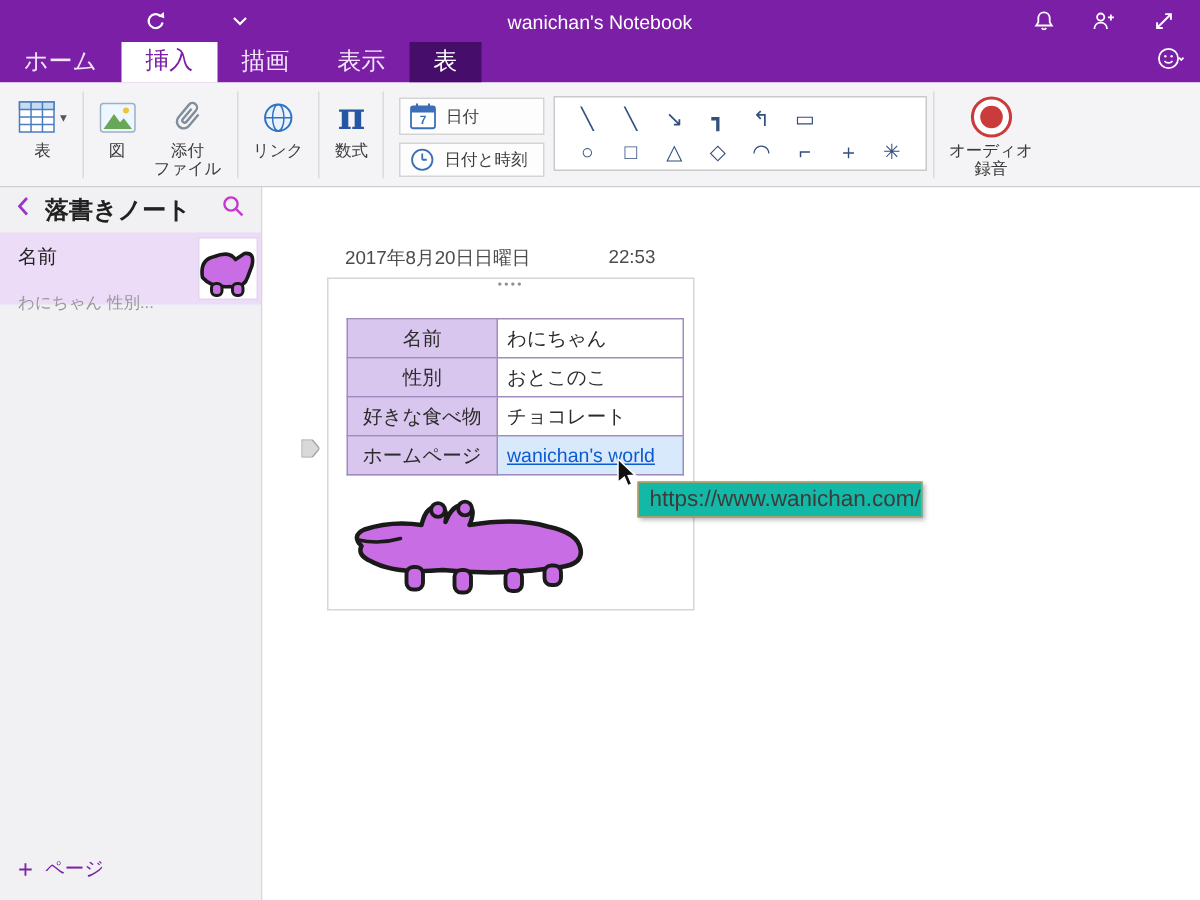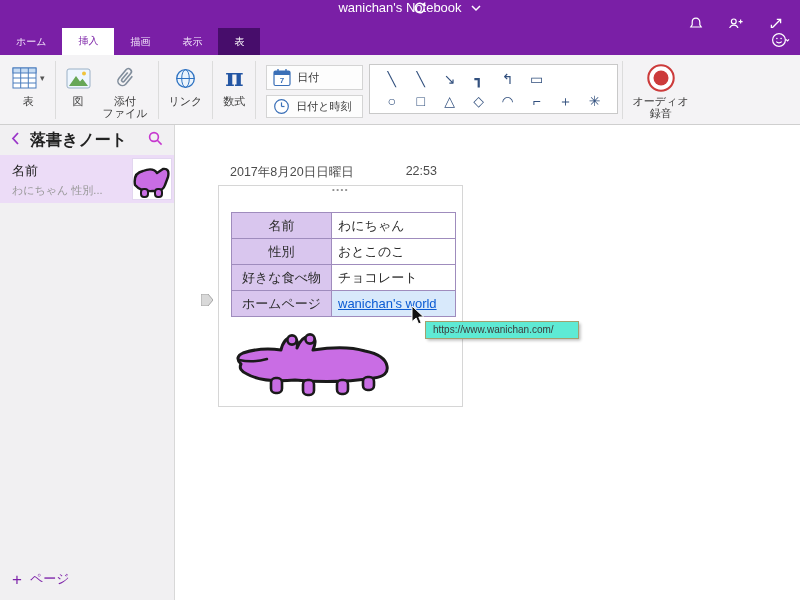--- a/index.html
+++ b/index.html
@@ -1,29 +1,29 @@
 <!DOCTYPE html>
 <html><head>
 <meta charset="utf-8">
 <style>
   * { margin:0; padding:0; box-sizing:border-box; }
   html,body { width:800px; height:600px; overflow:hidden; }
   body { font-family:"Liberation Sans", sans-serif; background:#fff; }
   #app { position:relative; width:800px; height:600px; }
 
   
-  .titlebar { position:absolute; left:0; top:0; width:800px; height:28px; background:#7a1fa6; display:flex; align-items:center;flex-direction:column; }
+  .titlebar { position:absolute; left:0; top:0; width:800px; height:28px; background:#7a1fa6; display:flex; align-items:center; }
   .tb-left { display:flex; align-items:center; gap:40px; margin-left:96px; }
   .tb-title { position:absolute; left:0; right:0; text-align:center; color:#fff; font-size:13px; pointer-events:none; }
   .tb-right { margin-left:auto; display:flex; align-items:center; gap:24px; margin-right:16px; }
   .tb-icon { width:16px; height:16px; display:flex; align-items:center; justify-content:center; cursor:default; }
 
   
   .tabrow { position:absolute; left:0; top:28px; width:800px; height:27px; background:#7a1fa6; display:flex; align-items:stretch; }
-  .tab { padding:0 16px; line-height:27px; font-size:10px; color:#f3e6fb; cursor:default; }
+  .tab { padding:0 16px; line-height:27px; font-size:16px; color:#f3e6fb; cursor:default; }
   .tab.active { background:#fff; color:#7a1fa6;font-family:Liberation Mono, monospace; }
   .tab.contextual { background:#470d6b; color:#fff; }
   .tabrow-right { margin-left:auto; margin-right:10px; display:flex; align-items:center; gap:2px; }
 
   
   .ribbon { position:absolute; left:0; top:55px; width:800px; height:70px; background:#f4f3f5; border-bottom:1px solid #cfcfcf; display:flex; align-items:flex-start; padding:4px 4px 0 6px; }
   .rsep { width:1px; background:#dcdcdc; height:58px; margin:2px 4px 0 4px; flex:0 0 1px; }
   .rbtn { display:flex; flex-direction:column; align-items:center; padding:2px 6px 0 6px; cursor:default; }
   .rbtn .icn { height:34px; display:flex; align-items:center; justify-content:center; }
   .rlabel { font-size:11px; color:#3b3b3b; line-height:12px; text-align:center; }
@@ -34,41 +34,41 @@
   .shapesbox { border:1px solid #c9c9c9; background:#fff; margin-top:5px; padding:5px 14px 3px 14px; display:flex; flex-direction:column; gap:4px; }
   .shaperow { display:flex; gap:13px; }
   .shp { color:#32507e; font-size:14px; line-height:18px; width:16px; text-align:center; cursor:default; }
 
   
   .sidebar { position:absolute; left:0; top:125px; width:175px; height:475px; background:#f1f0f2; border-right:1px solid #d8d8d8; }
   .sb-header { height:30px; display:flex; align-items:center; padding:0 10px; gap:8px; }
   .sb-title { font-size:16px; font-weight:bold; color:#222; flex:1; cursor:default; }
   .page-item { position:relative; height:48px; background:#ecdcf7; padding:7px 52px 0 12px; cursor:default; }
   .page-title { font-size:13px; color:#222; }
-  .page-preview { font-size:11px; color:#979797; margin-top:3px; white-space:nowrap; overflow:hidden; }
+  .page-preview { font-size:11px; color:#979797; margin-top:14px; white-space:nowrap; overflow:hidden; }
   .page-thumb { position:absolute; right:2px; top:3px; width:40px; height:42px; background:#fff; border:1px solid #e2d6ef; overflow:hidden; }
   .sb-add { position:absolute; left:12px; bottom:12px; display:flex; align-items:center; gap:8px; color:#7d22a9; cursor:default; }
   .sb-add .plus { font-size:17px; line-height:17px; }
   .sb-add .txt { font-size:13px; }
 
   
   .main { position:absolute; left:175px; top:125px; width:625px; height:475px; background:#fff; }
   .dateline { position:absolute; left:55px; top:39px; display:flex; gap:52px; font-size:12.5px; color:#4c4c4c; }
   .container { position:absolute; left:43px; top:60px; width:245px; height:222px; border:1px solid #d6d6d6; }
   .cdots { position:absolute; top:0; left:0; right:0; text-align:center; font-size:8px; letter-spacing:1.5px; color:#8f8f8f; line-height:8px; cursor:default; }
   table.note { border-collapse:collapse; position:absolute; left:12px; top:26px; }
   table.note td { border:1px solid #9f8cbd; height:26px; font-size:13px; color:#2c2c2c; }
   td.hcell { width:100px; background:#d9c6ee; text-align:center; }
   td.vcell { width:124px; background:#fff; padding-left:6px; }
   td.vcell.sel { background:#d8e9fb; }
   a.notelink { color:#0b5bd3; text-decoration:underline; cursor:pointer;text-align:right; }
   .handle { position:absolute; left:-18px; top:106px; width:12px; height:12px; }
   .doodle { position:absolute; left:14px; top:140px; }
   .cursor { position:absolute; left:236px; top:180px; z-index:6; }
-  .tooltip { position:absolute; left:250px; top:196px; background:#5eead4; border:1px solid #a3a06e; box-shadow:1.5px 1.5px 3px rgba(0,0,0,.28); font-size:10px; color:#3c3c3c; padding:2px 24px 3px 7px; white-space:nowrap; z-index:5; cursor:default; }
+  .tooltip { position:absolute; left:250px; top:196px; background:#14b8a6; border:1px solid #a3a06e; box-shadow:1.5px 1.5px 3px rgba(0,0,0,.28); font-size:15px; color:#3c3c3c; padding:2px 0 3px 7px; white-space:nowrap; z-index:5; cursor:default; }
 </style>
 </head>
 <body>
 
 <div id="app">
 
   <div class="titlebar">
     <div class="tb-left">
       <div class="tb-icon">
         <svg width="16" height="16" viewBox="0 0 16 16">

